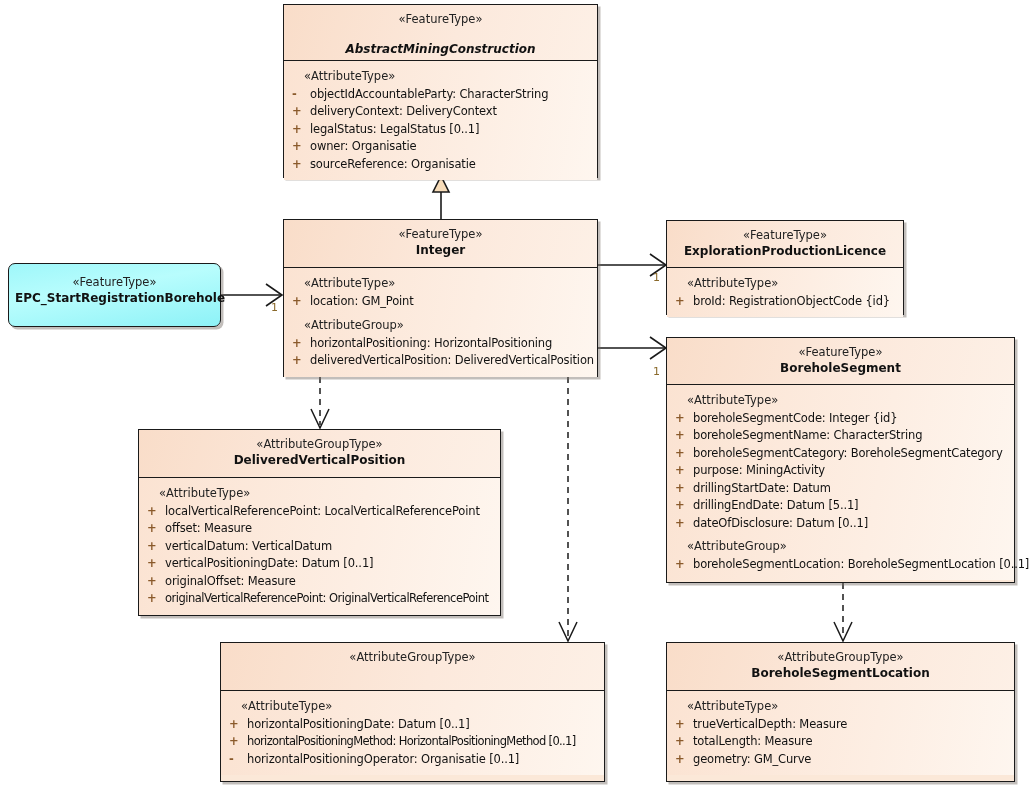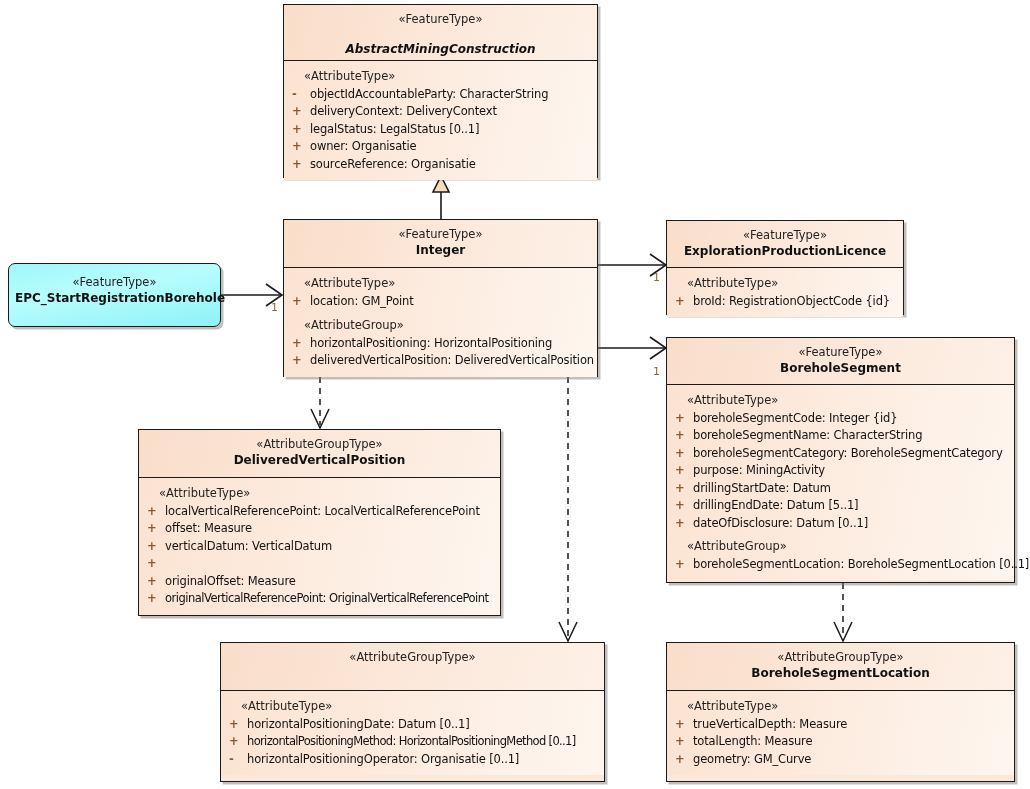--- a/index.html
+++ b/index.html
@@ -297,20 +297,21 @@
       <div class="attr-row">
         <span class="attr-vis">+</span>
         <span class="attr-text">offset: Measure</span>
       </div>
       <div class="attr-row">
         <span class="attr-vis">+</span>
         <span class="attr-text">verticalDatum: VerticalDatum</span>
       </div>
       <div class="attr-row">
         <span class="attr-vis">+</span>
+        <span class="attr-text">verticalPositioningDate: Datum [0..1]</span>
       </div>
       <div class="attr-row">
         <span class="attr-vis">+</span>
         <span class="attr-text">originalOffset: Measure</span>
       </div>
       <div class="attr-row">
         <span class="attr-vis">+</span>
         <span class="attr-text" style="letter-spacing:-0.5px;">originalVerticalReferencePoint: OriginalVerticalReferencePoint</span>
       </div>
     </div>

